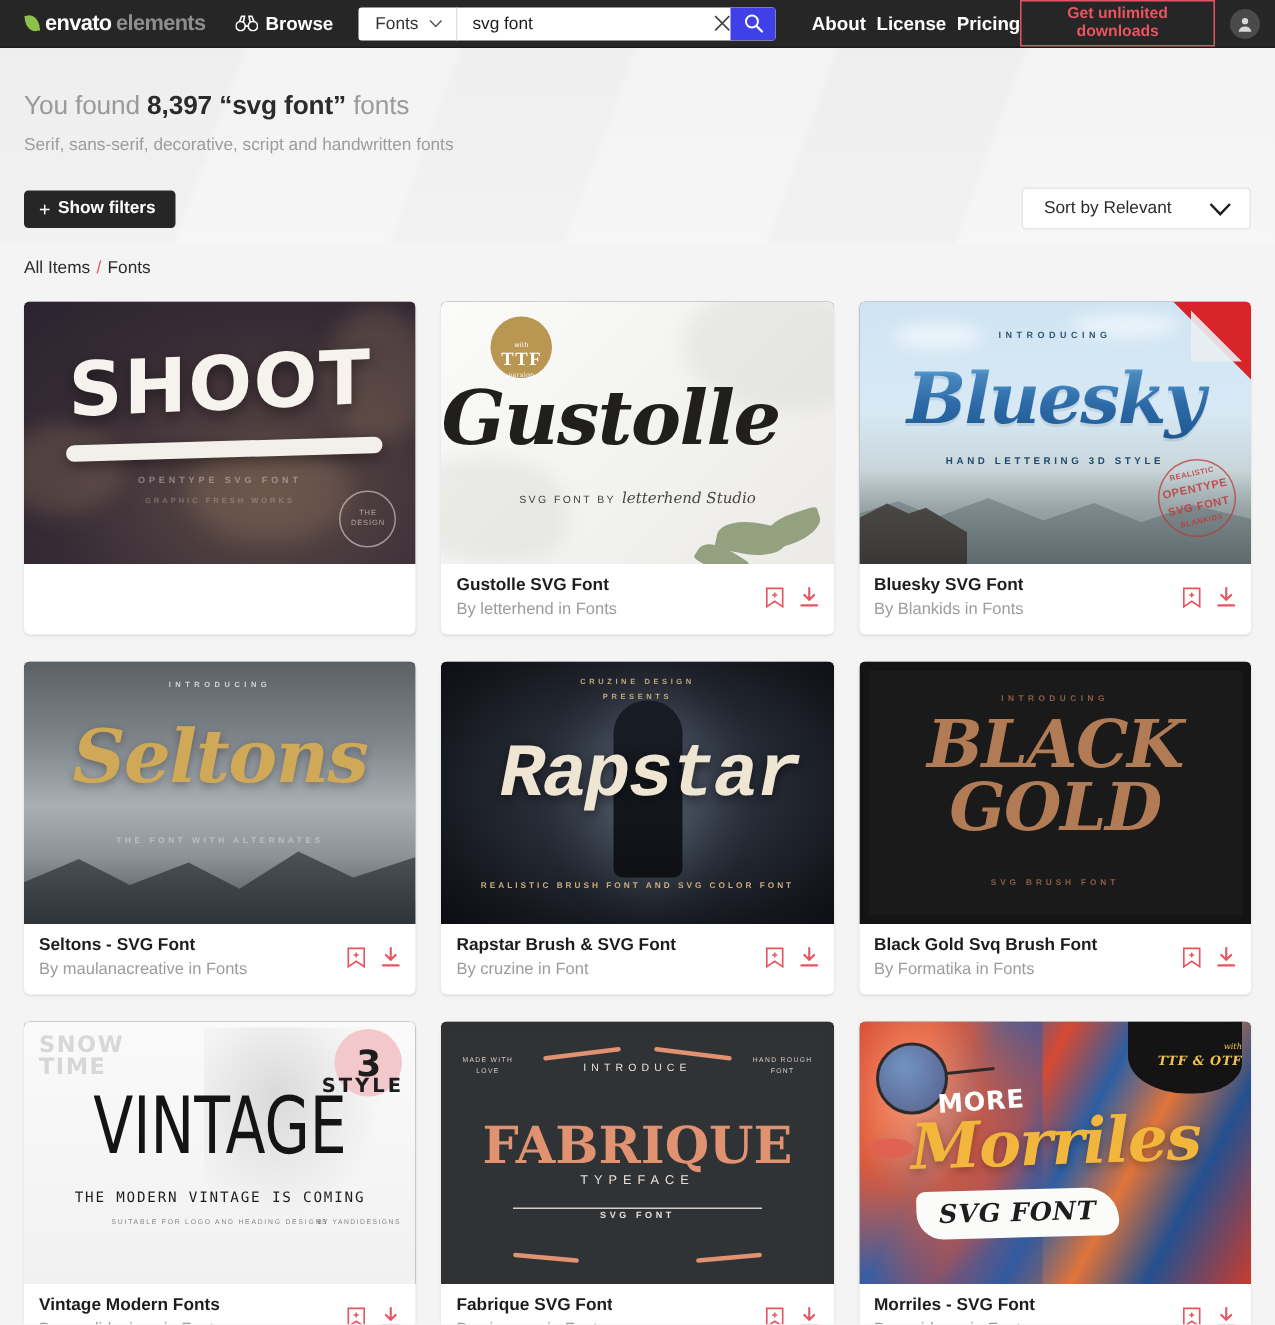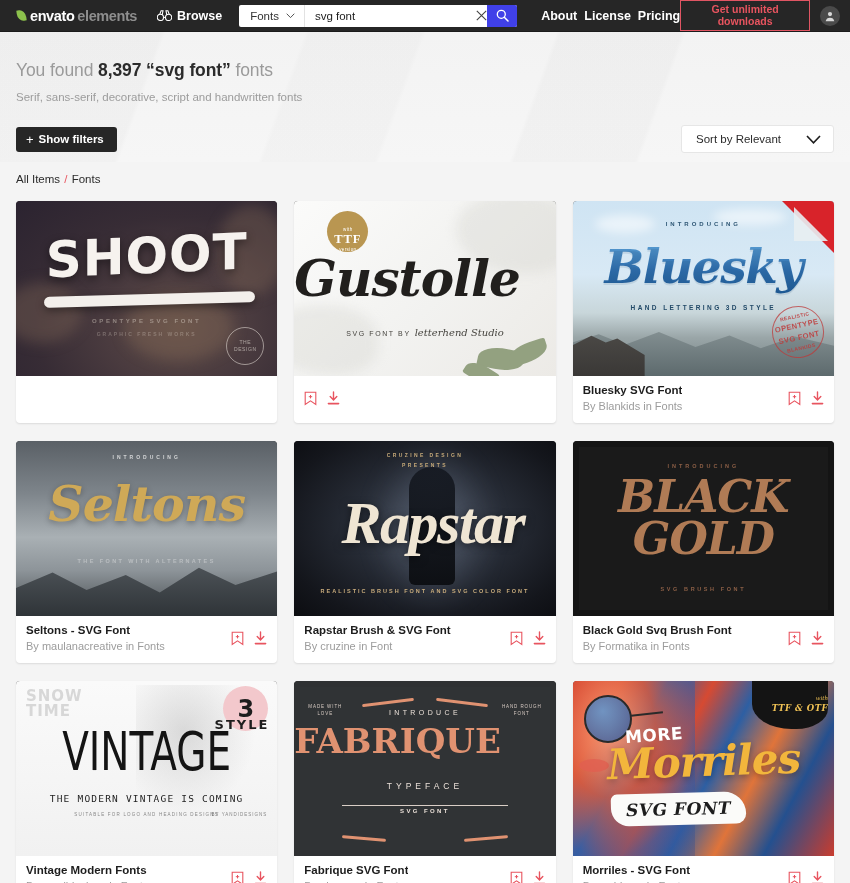--- a/index.html
+++ b/index.html
@@ -420,22 +420,22 @@
   .a-rapstar { background: radial-gradient(ellipse at 52% 48%, #3c4350 0%, #262b35 42%, #14161c 78%, #0c0d11 100%); }
   .r-glow { position:absolute; left: 36%; top: 12%; width: 90px; height: 130px; background: rgba(180,200,230,0.16); filter: blur(16px); border-radius: 50%; }
   .r-fig {
     position:absolute; left: 44%; top: 26px; width: 46px; height: 118px;
     background: linear-gradient(rgba(20,24,32,0.88), rgba(12,14,18,0.96));
     border-radius: 22px 22px 6px 6px;
   }
   .r-pre { top: 10px; color: #c4a878; letter-spacing: 2.4px; font-size: 5px; line-height: 1.9; }
   .r-word {
     position:absolute; top: 48px; left:16px; right:0; text-align:center;
-    font-family:Liberation Serif, serif; font-style: italic; font-weight: bold;
-    font-size: 60px; color: #efe5d3; letter-spacing: -1.5px;
+    font-family:Liberation Mono, monospace; font-style: italic; font-weight: bold;
+    font-size: 50px; color: #efe5d3; letter-spacing: -1.5px;
     text-shadow: 0 2px 8px rgba(0,0,0,0.55);
   }
   .r-sub { top: 147px; color: #c9ac7c; letter-spacing: 2px; font-size: 5.5px; }
 
   
   .a-blackgold { background: #141414; padding: 6px; }
   .bg-inner { position:absolute; inset:6px; background:#1a1a1a; }
   .bg-intro { top: 22px; color: #8c5f46; letter-spacing: 3px; font-size: 5.5px; }
   .bg-word1, .bg-word2 {
     position:absolute; left:0; right:0; text-align:center;
@@ -483,21 +483,21 @@
     font-size: 9.5px; letter-spacing: 1.2px; color:#1d1d1d;
   }
   .v-sub2 { top: 131px; color: rgba(40,40,40,0.55); font-size: 4.5px; letter-spacing: 1.2px; }
   .v-by { position:absolute; right: 10px; top: 131px; font-size: 4.5px; letter-spacing: 1px; color: rgba(40,40,40,0.55); }
 
   
   .a-fabrique { background: #2f3133; padding: 6px; }
   .f-inner { position:absolute; inset: 6px; background: #303335; }
   .f-intro { top: 28px; color: #eae0d8; letter-spacing: 3.4px; font-size: 7px; }
   .f-word {
-    position:absolute; top: 40px; left:0; right:0; 
+    position:absolute; top: 63px; left:0; right:0; text-align:center;
     font-family:"DejaVu Serif", serif; font-weight: bold;
     font-size: 34px; color: #e09271; letter-spacing: 0px;
   }
   .f-type { top: 100px; color:#eae0d8; letter-spacing: 4px; font-size: 8.5px; }
   .f-rule {
     position:absolute; top: 124px; left: 48px; right: 48px; height: 1px; background: #d9cec6;
   }
   .f-svg {
     position:absolute; top: 118px; left: 0; right: 0; text-align:center;
   }
@@ -682,20 +682,24 @@
             <div class="g-word">Gustolle</div>
             <div class="g-sub">
               <span>SVG FONT BY</span><i>letterhend Studio</i>
             </div>
             <div class="g-leaf" style="right:32px;bottom:6px;width:46px;height:22px;transform:rotate(12deg);"></div>
             <div class="g-leaf" style="right:8px;bottom:14px;width:40px;height:19px;transform:rotate(-18deg);"></div>
             <div class="g-leaf" style="right:58px;bottom:-6px;width:34px;height:17px;transform:rotate(32deg);"></div>
           </div>
         </div>
         <div class="card-meta">
+          <div class="card-text">
+            <div class="card-title">Gustolle SVG Font</div>
+            <div class="card-author">By letterhend in Fonts</div>
+          </div>
           <div class="card-actions">
             <svg class="act" width="13" height="15" viewBox="0 0 13 15">
               <path d="M1.2 1.2 h10.6 v12.2 l-5.3 -3.6 l-5.3 3.6 z" fill="none" stroke="#e8545f" stroke-width="1.1"></path>
               <path d="M6.5 4 v3.4 M4.8 5.7 h3.4" stroke="#e8545f" stroke-width="1"></path>
             </svg>
             <svg class="act" width="13" height="15" viewBox="0 0 13 15">
               <path d="M6.5 1 v7.4 M3.2 5.6 L6.5 8.9 L9.8 5.6" fill="none" stroke="#e8545f" stroke-width="1.4" stroke-linecap="round"></path>
               <path d="M1.4 12.6 h10.2" stroke="#e8545f" stroke-width="1.6" stroke-linecap="round"></path>
             </svg>
           </div>

